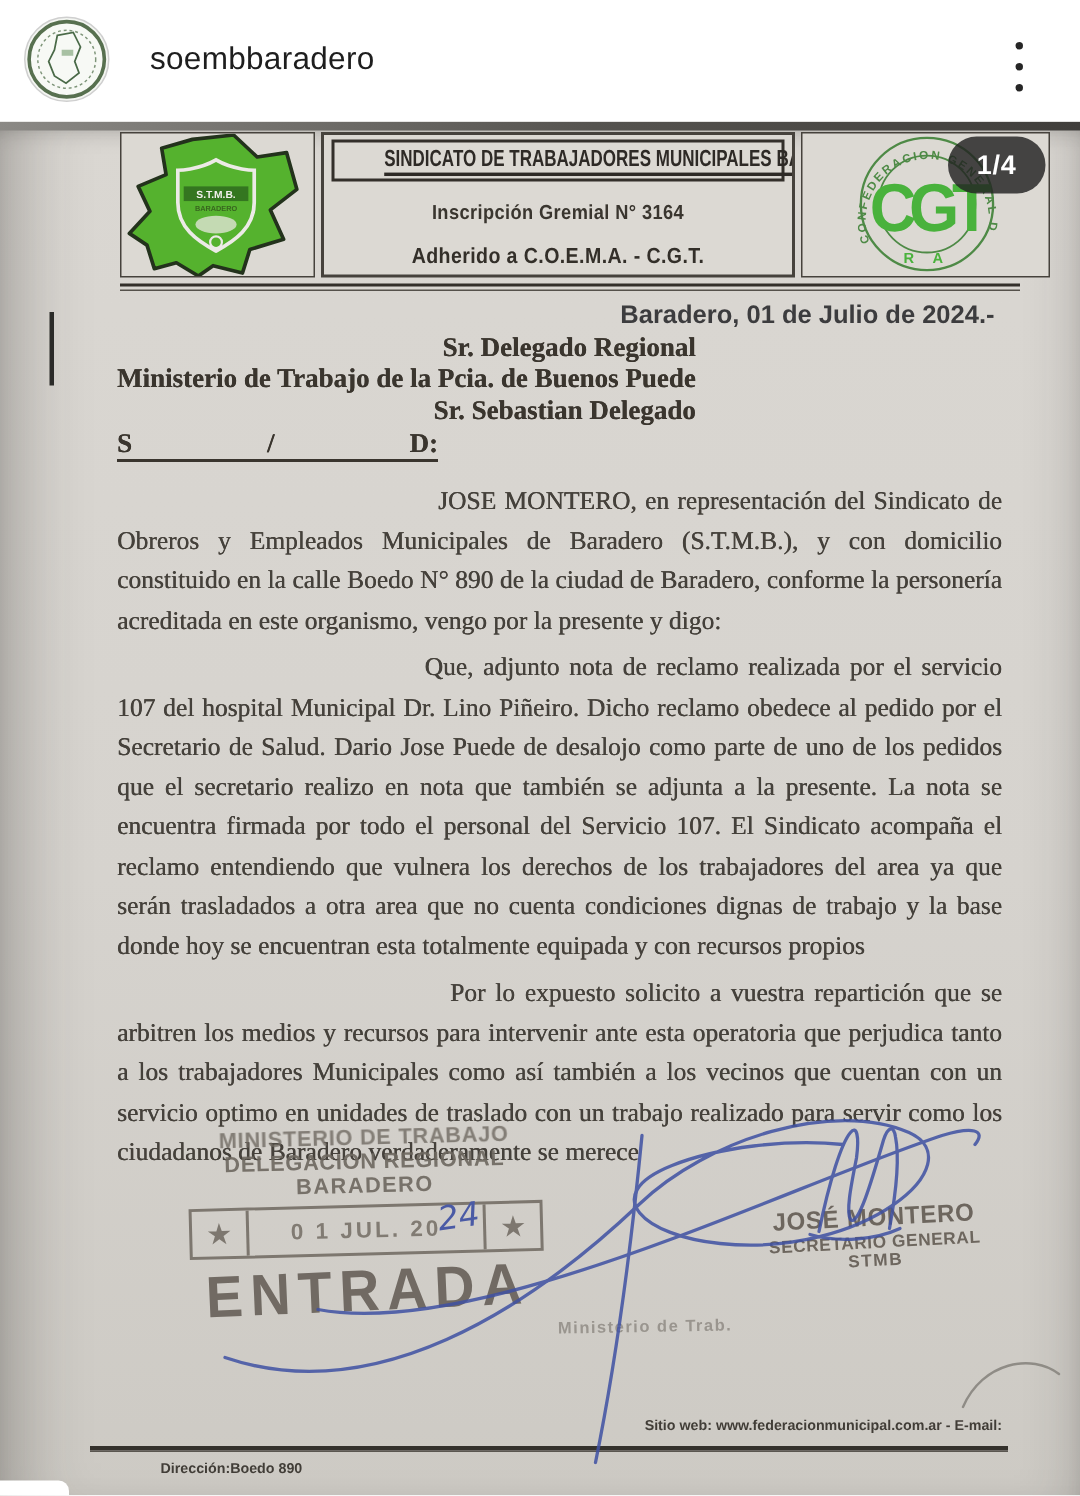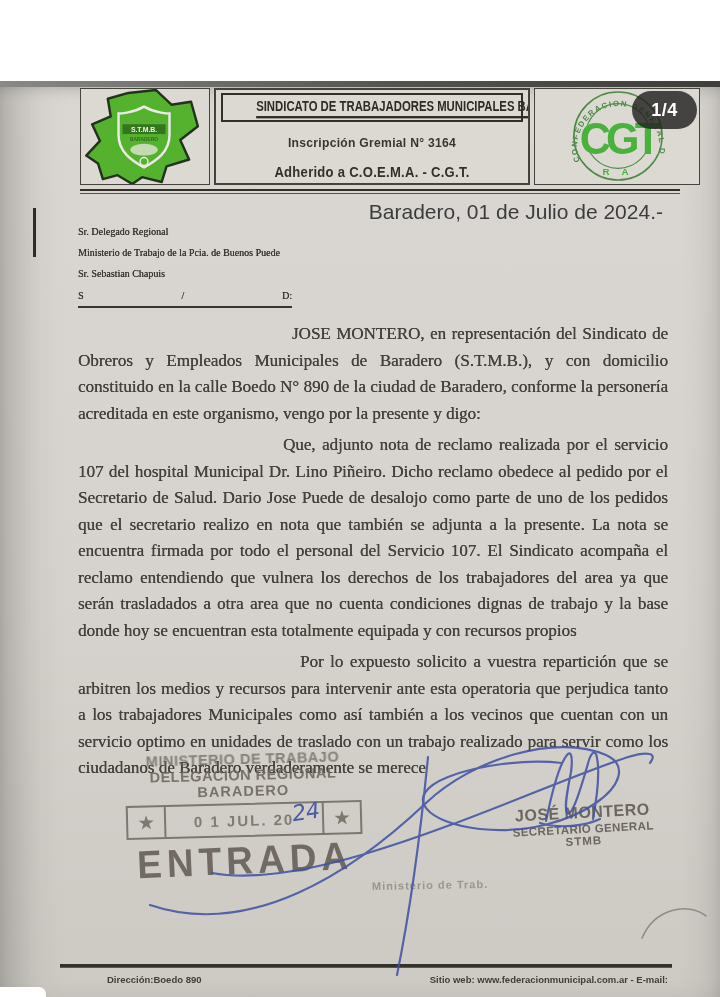--- a/index.html
+++ b/index.html
@@ -58,23 +58,23 @@
   .lh-line3 { margin-top:14px; font-weight:700; font-size:14.5px; color:#332f29;
     transform:scaleX(.9); letter-spacing:.3px; }
 
   .lh-rule { position:absolute; top:108px; left:80px; width:600px; height:5px;
     border-top:2.5px solid #332f2a; border-bottom:1px solid #55514b; }
 
   
   .doc-text { position:absolute; left:0; top:0; width:720px; color:#44403a;
     font-family:"Liberation Serif", serif; }
   .date-line { position:absolute; top:119px; right:57px; font-family:"Liberation Sans",sans-serif;
-    font-size:21px; color:#3c3c3e; }
-  .recipient { position:absolute; top:140px; left:78px; font-weight:400; font-size:10px;
-    line-height:21px; color:#3a352e; text-shadow:.2px 0 0 currentColor; }
+    font-size:17px; color:#3c3c3e;font-weight:bold; }
+  .recipient { position:absolute; top:140px; left:78px; font-weight:700; font-size:18px;
+    line-height:21px; color:#3a352e; text-shadow:.2px 0 0 currentColor;text-align:right; }
   .salutation { display:flex; justify-content:space-between; width:214px; margin-top:1px;
     border-bottom:2px solid #3a352e; padding-bottom:0; }
   .body-block { position:absolute; top:233px; left:78px; width:590px;
     font-size:17px; line-height:26.5px; text-align:justify; color:#45413b;
     text-shadow:.25px 0 0 currentColor; }
   .body-block p { margin:0; }
   .p1 { text-indent:214px; margin-top:7px !important; }
   .p2 { text-indent:205px; margin-top:5px !important; }
   .p3 { text-indent:222px; margin-top:5px !important; }
   .p4 { text-indent:227px; margin-top:5px !important; }
@@ -112,30 +112,46 @@
 
   .pen-layer { position:absolute; inset:0; z-index:6; pointer-events:none; }
 
   .left-tick { position:absolute; left:33px; top:127px; width:3px; height:49px; background:#2b2b29; }
 
   
   .f-rule { position:absolute; top:883px; left:60px; width:612px; height:2px;
     border-top:3px solid #34312c; border-bottom:1px solid #5a5650; }
   .f-left { position:absolute; top:893px; left:80px; font-size:9.5px; font-weight:700;
     color:#413d37; filter:blur(.35px); white-space:nowrap;padding-left:27px; }
-  .f-right { position:absolute; top:893px; right:52px; font-size:9.5px; font-weight:700;
+  .f-right { position:absolute; top:864px; right:52px; font-size:9.5px; font-weight:700;
     color:#413d37; filter:blur(.35px); white-space:nowrap; }
   .cutout { position:absolute; left:0; bottom:0; width:46px; height:10px; background:#fff;
     border-top-right-radius:7px; z-index:8; }
 </style>
 </head>
 <body>
 
 <div class="screen">
 
+  <div class="app-header">
+    <div class="avatar">
+      <svg viewBox="0 0 57 57">
+        <circle cx="28.5" cy="28.5" r="26" fill="#f7f9f5" stroke="#57704f" stroke-width="2.5"></circle>
+        <circle cx="28.5" cy="28.5" r="20" fill="none" stroke="#7d9478" stroke-width="1" stroke-dasharray="2 2"></circle>
+        <path d="M22,12 L33,10 L38,20 L34,30 L37,38 L28,45 L20,40 L16,30 L20,22 Z" fill="none" stroke="#4a6a48" stroke-width="1.2"></path>
+        <path d="M25,22 h8 v4 h-8 z" fill="#5a8a52" opacity=".5"></path>
+      </svg>
+    </div>
+    <div class="username">soembbaradero</div>
+    <div class="kebab">
+        <i></i>
+        <i></i>
+        <i></i>
+      </div>
+  </div>
 
   <div class="photo">
     <div class="photo-top-edge"></div>
     <div class="left-tick"></div>
 
     <div class="letterhead">
       <div class="lh-box lh-left">
         <svg viewBox="0 0 130 97">
           <path d="M48,4 L76,1 L92,16 L112,13 L119,38 L101,52 L110,72 L87,79 L82,95 L62,90 L52,97 L37,88 L22,92 L17,76 L5,68 L19,53 L11,36 L30,28 L27,10 Z" fill="#55b22e" stroke="#23321c" stroke-width="2.5" stroke-linejoin="round"></path>
           <path d="M64,18 c12,7 26,7 26,7 v22 c0,17 -13,26 -26,33 c-13,-7 -26,-16 -26,-33 v-22 c0,0 14,0 26,-7 z" fill="none" stroke="#eceae6" stroke-width="2.5"></path>
@@ -171,21 +187,21 @@
       </div>
     </div>
     <div class="lh-rule"></div>
 
     <div class="doc-text">
       <div class="date-line">Baradero, 01 de Julio de 2024.-</div>
 
       <div class="recipient">
         <div>Sr. Delegado Regional</div>
         <div>Ministerio de Trabajo de la Pcia. de Buenos Puede</div>
-        <div>Sr. Sebastian Chapuis</div>
+        <div>Sr. Sebastian Delegado</div>
         <div class="salutation">
           <span>S</span>
           <span>/</span>
           <span>D:</span>
         </div>
       </div>
 
       <div class="body-block">
         <p class="p1">JOSE MONTERO, en representación del Sindicato de Obreros y Empleados Municipales de Baradero (S.T.M.B.), y con domicilio constituido en la calle Boedo N° 890  de la ciudad de Baradero, conforme la personería acreditada en este organismo, vengo por la presente y digo:</p>
         <p class="p2">Que, adjunto nota de reclamo realizada por el servicio 107 del hospital Municipal Dr. Lino Piñeiro. Dicho reclamo obedece al pedido por el Secretario de Salud. Dario Jose Puede de desalojo como parte de uno de los pedidos que el secretario realizo en nota que también se adjunta a la presente. La nota se encuentra firmada por todo el personal del Servicio 107. El Sindicato acompaña el reclamo entendiendo que vulnera los derechos de los trabajadores del area ya que serán trasladados a otra area que no cuenta condiciones dignas de trabajo y la base donde hoy se encuentran esta totalmente equipada y con recursos propios</p>

